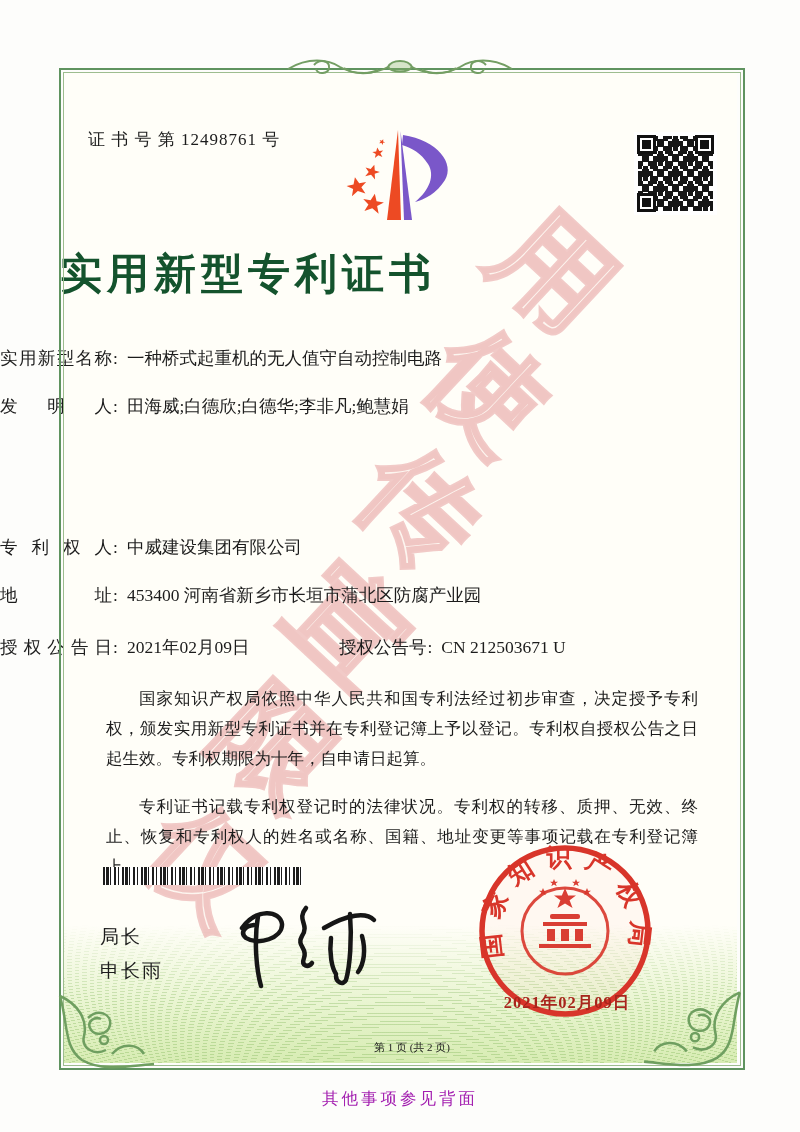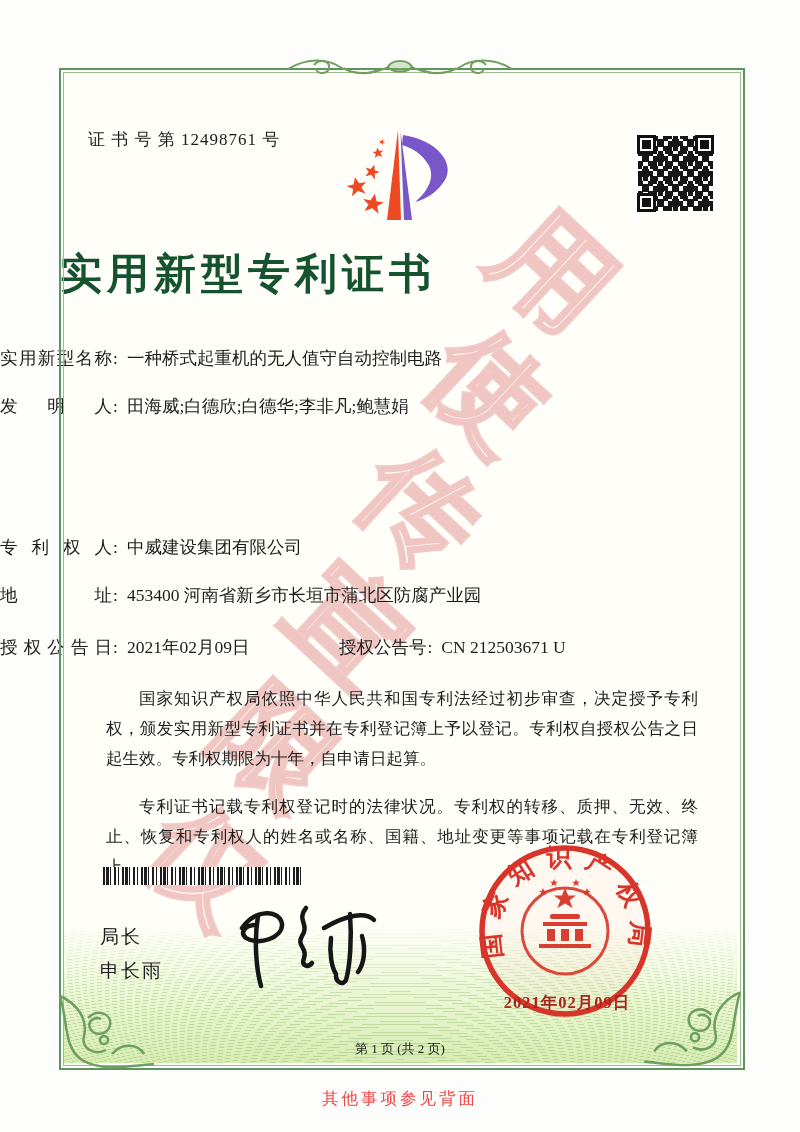--- a/index.html
+++ b/index.html
@@ -82,22 +82,22 @@
       #1d1d1d 7px 8px,rgba(0,0,0,0) 8px 11px,#1d1d1d 11px 13px,rgba(0,0,0,0) 13px 15px,
       #1d1d1d 15px 16px,rgba(0,0,0,0) 16px 19px);
   }
   .director{position:absolute;left:100px;top:920px;font-size:19px;line-height:34px;letter-spacing:2px;z-index:4;}
   .signature{position:absolute;left:228px;top:888px;z-index:4;}
   .seal{position:absolute;left:477px;top:843px;z-index:4;}
   .seal-date{
     position:absolute;left:477px;top:992px;width:180px;text-align:center;z-index:4;
     color:#a8251c;font-size:16.5px;font-weight:700;letter-spacing:1px;
   }
-  .page-no{position:absolute;left:60px;top:1040px;width:680px;text-align:center;font-size:13px;z-index:3;}
-  .back-note{position:absolute;left:0;top:1088px;width:800px;text-align:center;font-size:16.5px;letter-spacing:3px;color:#ef4444;}
+  .page-no{position:absolute;left:72px;top:1040px;width:680px;text-align:center;font-size:11px;z-index:3;}
+  .back-note{position:absolute;left:0;top:1088px;width:800px;text-align:center;font-size:16.5px;letter-spacing:3px;color:#a21caf;}
 </style>
 </head>
 <body>
 
 <div class="page">
 
   <div class="paper"></div>
   <div class="band"></div>
 
   <div class="watermark">

